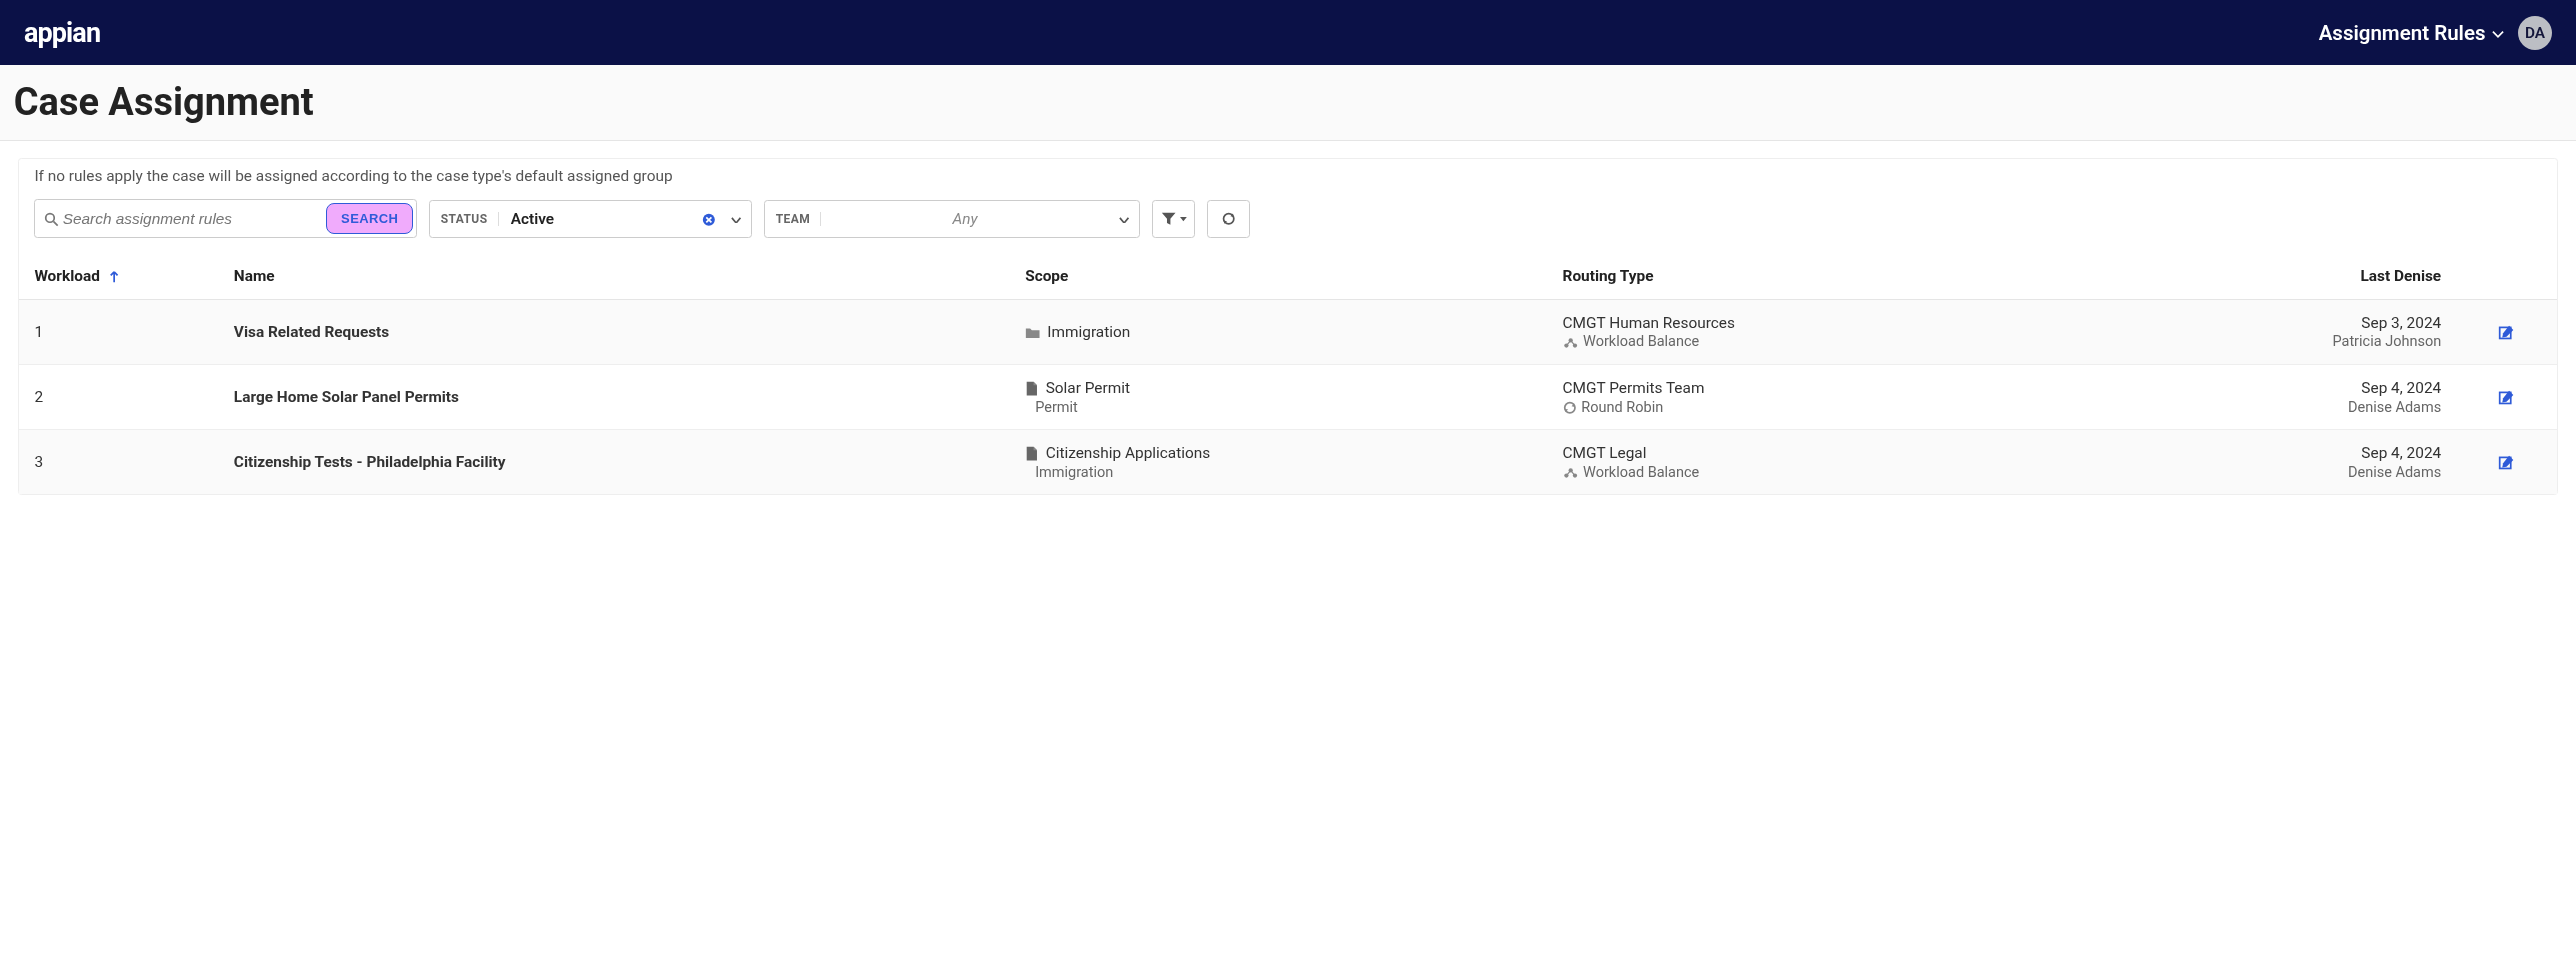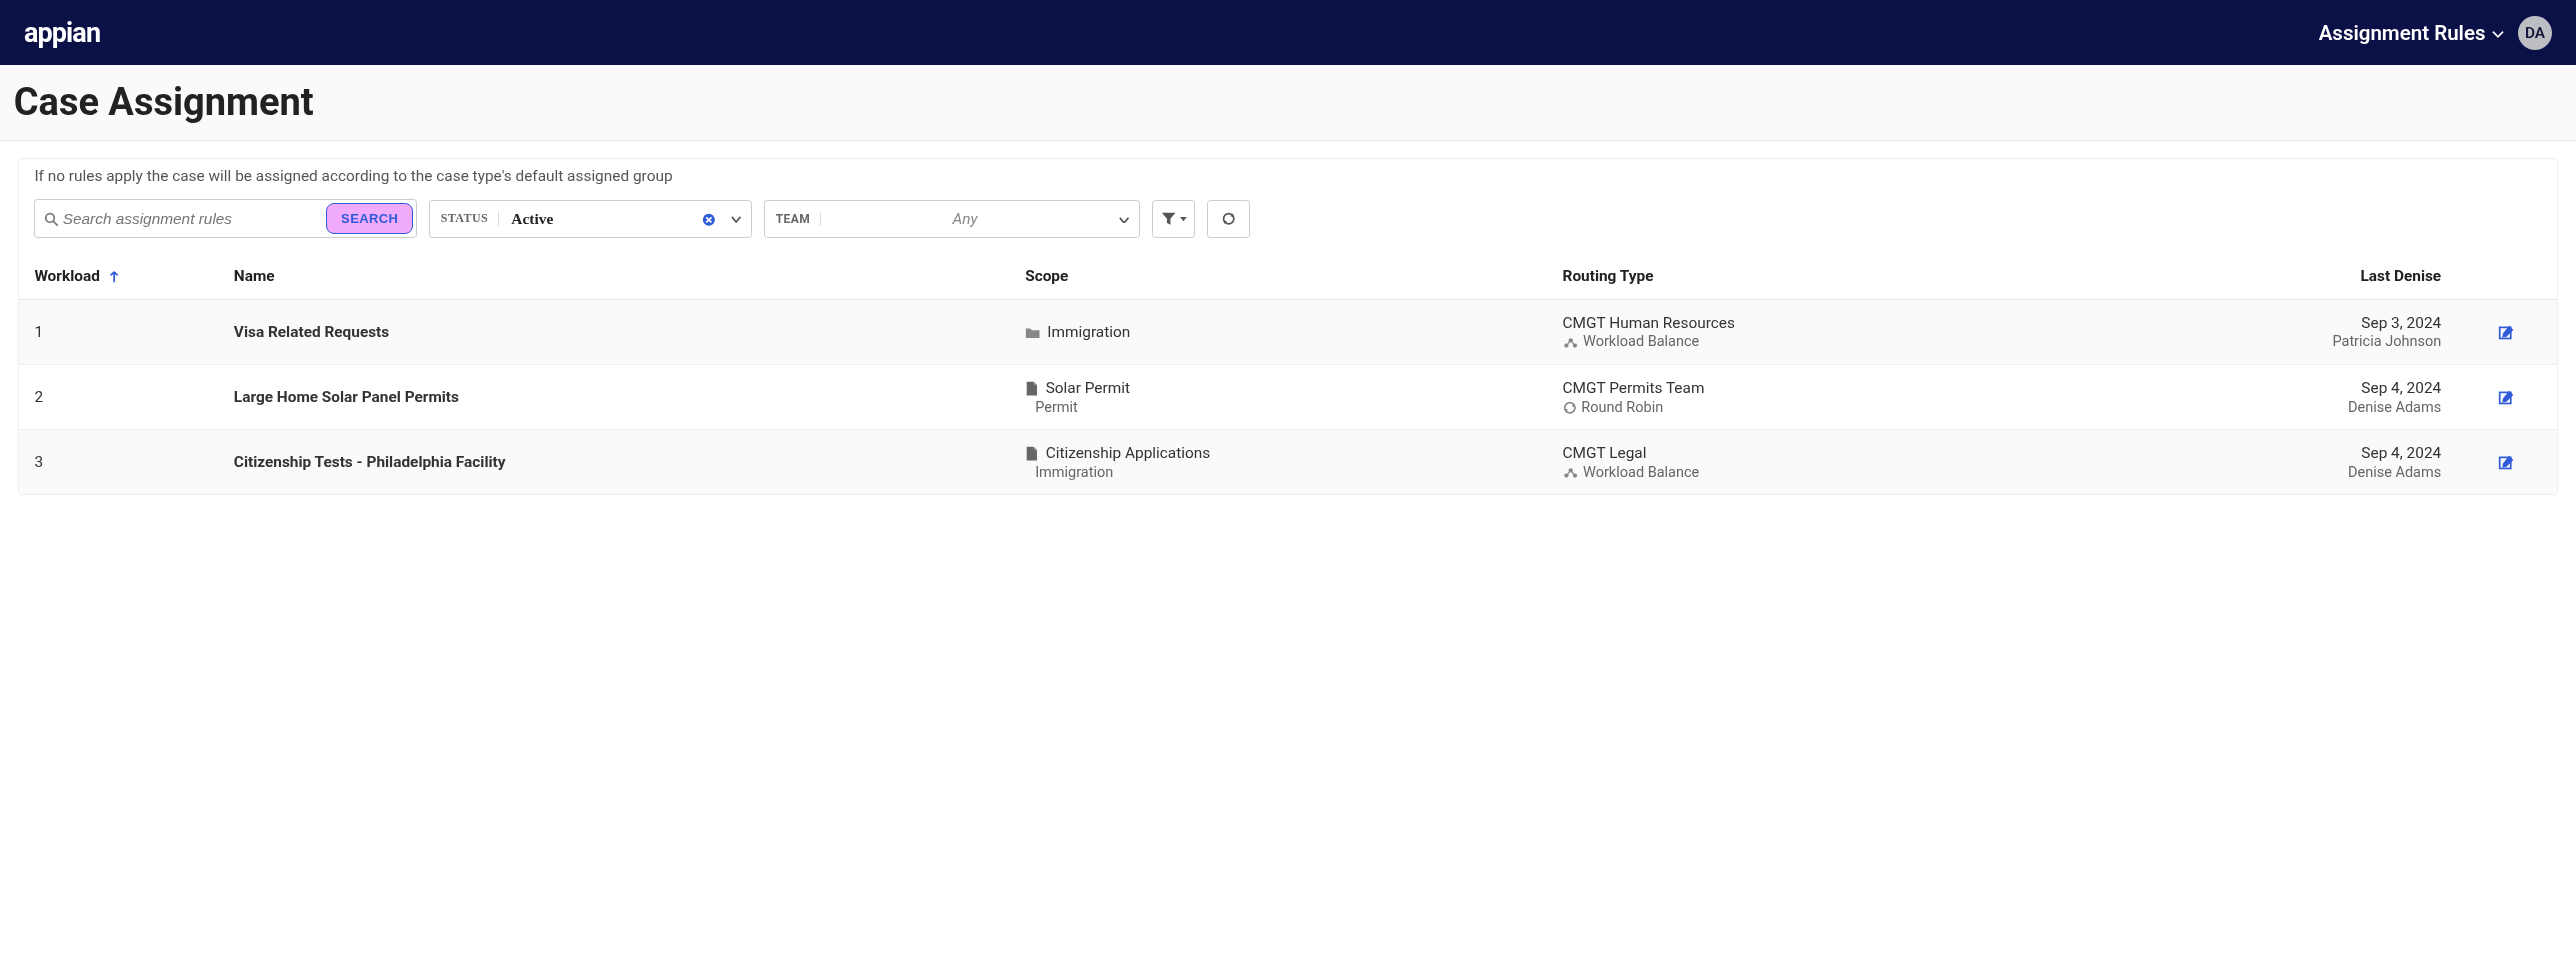--- a/index.html
+++ b/index.html
@@ -25,21 +25,21 @@
 .search-input-wrap { display: flex; align-items: center; padding: 0 8.5px; width: 291px; }
 .search-input-wrap input { border: none; outline: none; font-size: 15.4px; font-style: italic; color: #701a75; width: 100%; padding: 6.8px 3.4px; }
 .search-btn { border: 1.3px solid #2f5bd8; color: #2f5bd8; background: #f0abfc; border-radius: 8px; padding: 6.8px 13.7px; font-size: 13px; font-weight: 700; margin: 3.4px 3.4px 3.4px 0; cursor: pointer; letter-spacing: 0.4px; }
 
 .filter-box { display: flex; align-items: center; border: 0.9px solid #ccc; border-radius: 3.4px; height: 38px; }
 .filter-label { font-size: 12px; font-weight: 700; color: #666; padding: 0 10.3px; border-right: 0.9px solid #ddd; letter-spacing: 0.4px; }
 .filter-value { padding: 0 12px; font-size: 15.4px; font-weight: 600; color: #222; flex: 1; }
 .filter-value.placeholder { font-style: italic; color: #888; font-weight: 400; }
 .filter-clear { color: #2f5bd8; padding: 0 5.1px; cursor: pointer; }
 .filter-caret { padding: 0 10.3px; color: #555; cursor: pointer; }
-.status-box { width: 323px; font-family: Liberation Serif, serif; }
+.status-box { width: 323px; }
 .team-box { width: 376px; text-align: center; }
 
 .icon-btn { border: 0.9px solid #ccc; background: #fff; border-radius: 3.4px; width: 43px; height: 38px; display: flex; align-items: center; justify-content: center; cursor: pointer; color: #444; gap: 3.4px; }
 
 .table { width: 100%; border-collapse: collapse; margin-top: 3.4px; }
 .table th { text-align: left; font-size: 15.4px; font-weight: 700; color: #222; padding: 13.7px 15.4px; border-bottom: 0.9px solid #e5e5e5; }
 .table th.sortable { cursor: pointer; }
 .sort-arrow { color: #2f5bd8; margin-left: 5.1px; }
 .table td { padding: 13.7px 15.4px; vertical-align: middle; font-size: 15.4px; color: #333; }
 .table tbody tr { border-top: 0.9px solid #eee; }

